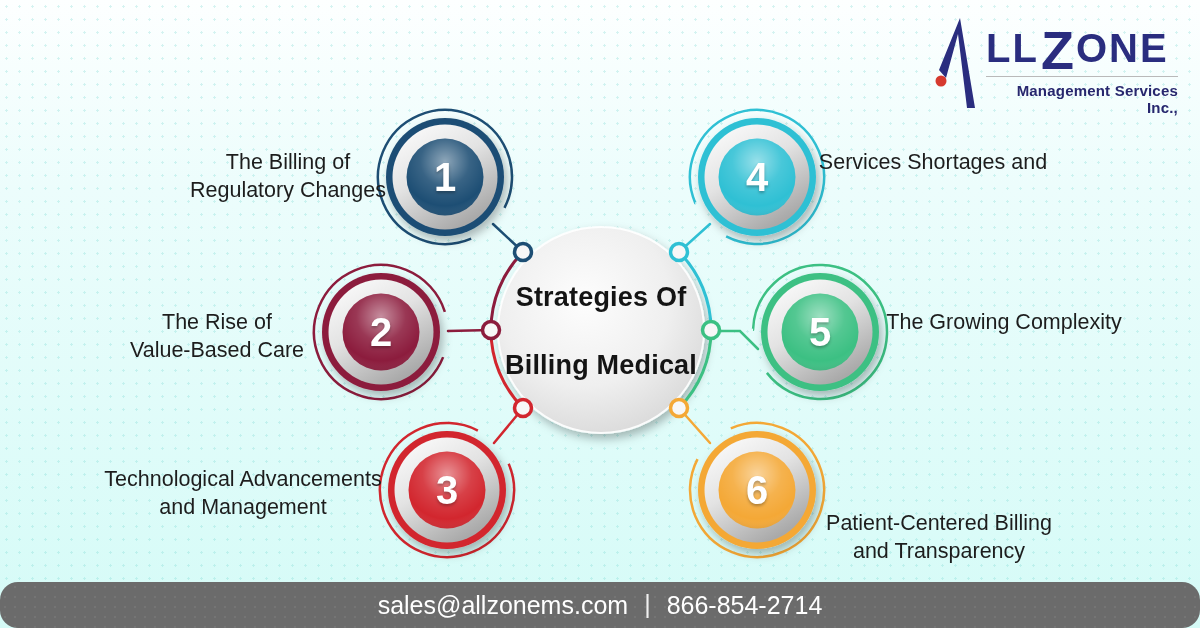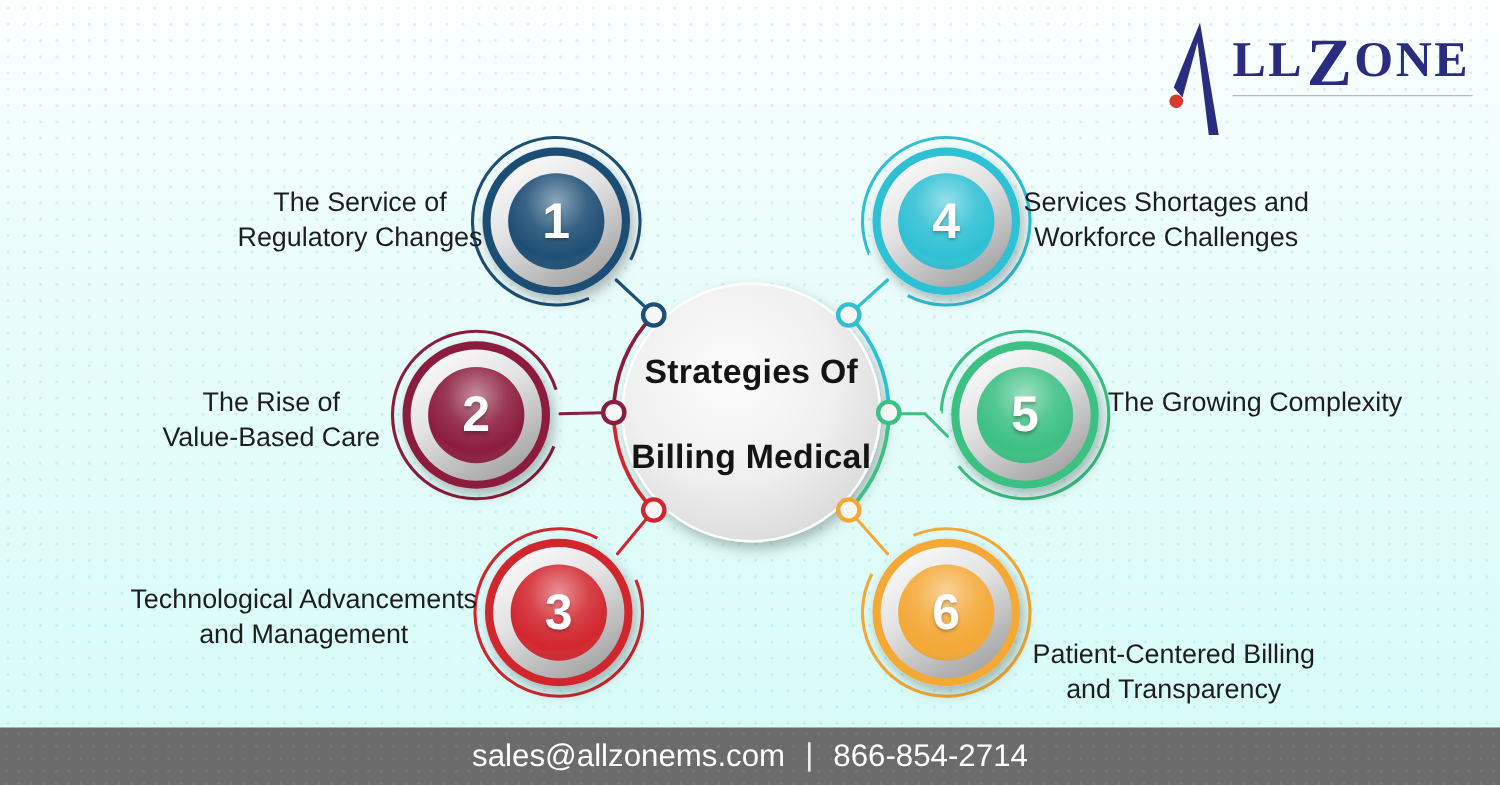--- a/index.html
+++ b/index.html
@@ -38,39 +38,40 @@
     position:absolute;width:320px;text-align:center;
     font-size:21.5px;line-height:28px;color:#1d1d1d;
   }
   .item-label span{display:block;}
 
   
   .logo{position:absolute;top:16px;right:16px;width:250px;height:92px;}
   .logo .a-mark{position:absolute;left:0;top:2px;}
   .logo .word{
     position:absolute;left:52px;top:10px;width:192px;
-    font-family:Liberation Serif, serif;font-weight:bold;color:#2a2d7f;
+    font-family:Liberation Sans, sans-serif;font-weight:bold;color:#2a2d7f;
     white-space:nowrap;display:flex;align-items:flex-end;
   }
   .logo .word .ll{font-size:40px;line-height:40px;letter-spacing:2px;}
   .logo .word .zz{font-size:54px;line-height:42px;letter-spacing:1px;margin:0 1px 0 2px;transform:translateY(3px);}
   .logo .word .one{font-size:40px;line-height:40px;letter-spacing:2px;}
   .logo .rule{position:absolute;left:52px;top:60px;width:192px;height:1px;background:#b9b9b9;}
   .logo .tagline{
     position:absolute;left:52px;top:66px;width:192px;text-align:right;
     font-size:15px;font-weight:bold;color:#27276e;letter-spacing:0.2px;
   }
 
   
   .footer{
     position:absolute;left:0;bottom:0;width:1200px;height:46px;
     display:flex;align-items:center;justify-content:center;gap:16px;
     color:#ffffff;font-size:25px;
     background-image:radial-gradient(circle, rgba(255,255,255,0.07) 1px, transparent 1.3px);
     background-size:10px 10px;
+    border-radius:18px;
   }
   .footer .sep{font-weight:300;opacity:0.9;transform:translateY(-1px);}
 </style>
 </head>
 <body>
 
 <div id="stage">
   <div class="dots"></div>
 
   <svg class="canvas" width="1200" height="628" viewBox="0 0 1200 628">
@@ -149,37 +150,36 @@
   </svg>
 
   <div class="center-title">
     <span>Strategies Of</span>
     <span>Billing Medical</span>
   </div>
 
   <div id="overlays">
       <div class="sat-number" style="left: 405px; top: 137px;">1</div>
       <div class="item-label" style="left: 128px; top: 148px;">
-        <span>The Service of</span>
+        <span>The Billing of</span>
         <span>Regulatory Changes</span>
       </div>
       <div class="sat-number" style="left: 341px; top: 292px;">2</div>
       <div class="item-label" style="left: 57px; top: 308px;">
         <span>The Rise of</span>
         <span>Value-Based Care</span>
       </div>
       <div class="sat-number" style="left: 407px; top: 450px;">3</div>
       <div class="item-label" style="left: 83px; top: 465px;">
         <span>Technological Advancements</span>
         <span>and Management</span>
       </div>
       <div class="sat-number" style="left: 717px; top: 137px;">4</div>
       <div class="item-label" style="left: 773px; top: 148px;">
         <span>Services Shortages and</span>
-        <span>Workforce Challenges</span>
       </div>
       <div class="sat-number" style="left: 780px; top: 292px;">5</div>
       <div class="item-label" style="left: 844px; top: 308px;">
         <span>The Growing Complexity</span>
       </div>
       <div class="sat-number" style="left: 717px; top: 450px;">6</div>
       <div class="item-label" style="left: 779px; top: 465px; margin-top: 44px;">
         <span>Patient-Centered Billing</span>
         <span>and Transparency</span>
       </div>
@@ -189,20 +189,21 @@
     <svg class="a-mark" width="48" height="92" viewBox="0 0 48 92">
       <path d="M26,0 L41,90 L33,90 L24,16 L12,60 L5,52 Z" fill="#2a2d7f"></path>
       <circle cx="7" cy="63" r="5.5" fill="#d63a2f"></circle>
     </svg>
     <div class="word">
       <span class="ll">LL</span>
       <span class="zz">Z</span>
       <span class="one">ONE</span>
     </div>
     <div class="rule"></div>
+    <div class="tagline">Management Services Inc.,</div>
   </div>
 
   <div class="footer" id="footerBar" style="background-color: rgb(107, 107, 107);">
     <span>sales@allzonems.com</span>
     <span class="sep">|</span>
     <span>866-854-2714</span>
   </div>
 </div>
 
 </body></html>

